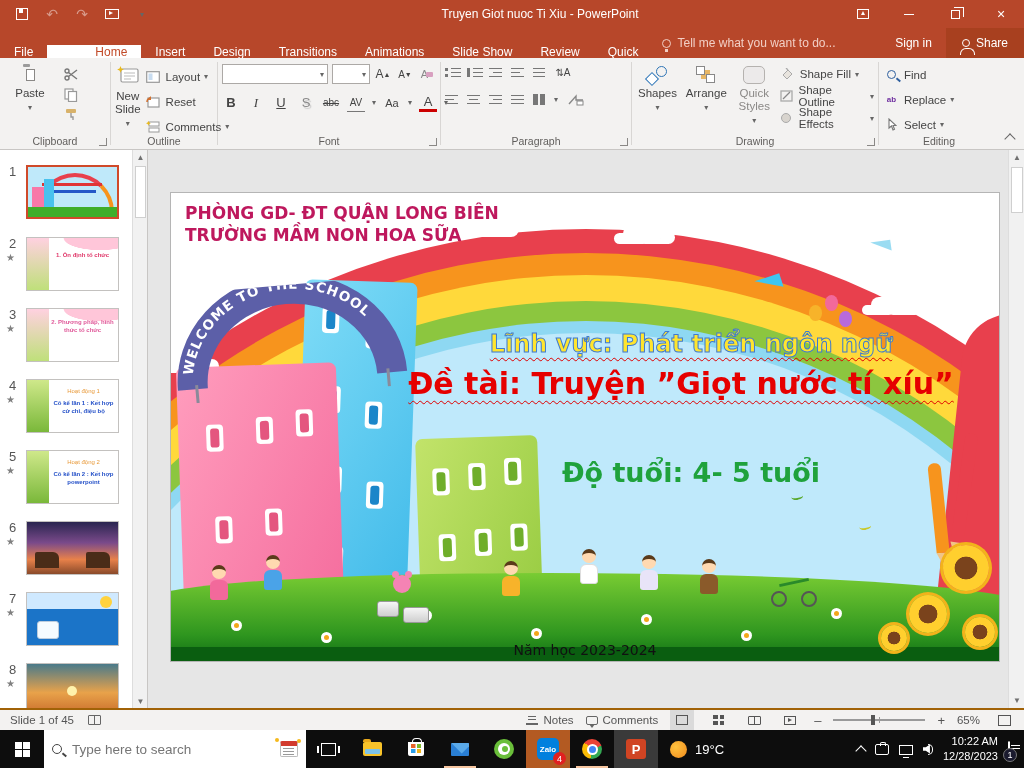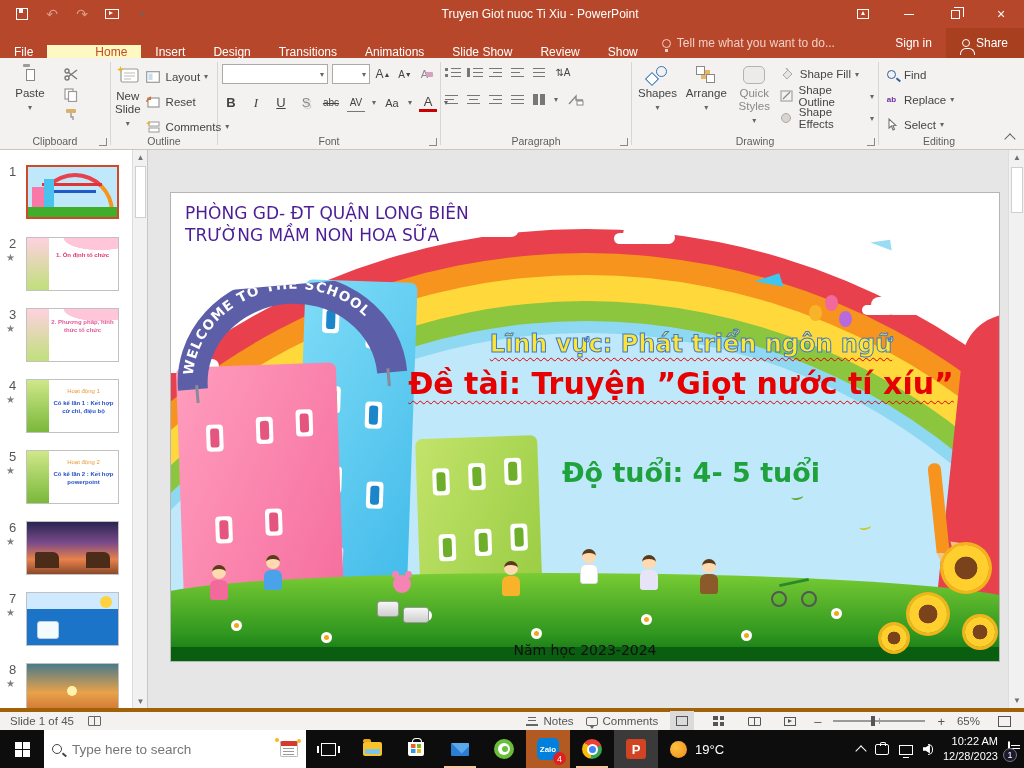--- a/index.html
+++ b/index.html
@@ -26,21 +26,21 @@
   .sv{width:12px;height:12px;border:1.5px solid #fff;position:relative;}
   .sv:before{content:"";position:absolute;left:2px;top:0;width:4px;height:4px;background:#fff;}
   .arrw{font-size:14px;line-height:1;}
   .shw{width:14px;height:10px;border:1.5px solid #fff;position:relative;}
   .shw:before{content:"";position:absolute;left:3px;top:1px;border-left:3px solid transparent;border-right:3px solid transparent;border-top:0;border-bottom:0;border-left:4px solid #fff;border-top:2.5px solid transparent;border-bottom:2.5px solid transparent;width:0;height:0;}
 
   
   .tabsrow{position:absolute;left:0;top:28px;width:1024px;height:30px;background:#b7472a;
            display:flex;align-items:stretch;color:#fff;font-size:12px;}
   .tab{padding:0 14px;display:flex;align-items:center;cursor:default;margin-top:17px;}
-  .tab.active{background:#fef9c3;color:#c24b29;padding-left:48px;}
+  .tab.active{background:#ffffff;color:#c24b29;padding-left:48px;}
   .tellme{display:flex;align-items:center;gap:6px;color:#f2cfc5;padding:0 10px;flex:1;}
   .bulb{width:9px;height:9px;border:1.3px solid #f2cfc5;border-radius:50%;position:relative;}
   .bulb:after{content:"";position:absolute;left:2px;top:9px;width:3px;height:3px;background:#f2cfc5;}
   .signin{display:flex;align-items:center;padding:0 14px;}
   .sharebox{display:flex;align-items:center;gap:6px;padding:0 16px;background:#a8401f;}
   .person{width:8px;height:8px;border:1.3px solid #fff;border-radius:50%;position:relative;}
   .person:after{content:"";position:absolute;left:-3px;top:8px;width:13px;height:6px;border:1.3px solid #fff;border-bottom:none;border-radius:6px 6px 0 0;}
 
   
   .ribbon{position:absolute;left:0;top:58px;width:1024px;height:92px;background:#f3f2f1;
@@ -138,39 +138,39 @@
   .bear:before,.bear:after{content:"";position:absolute;top:-4px;width:7px;height:7px;background:#f583b4;border-radius:50%;}
   .bear:before{left:-1px;} .bear:after{right:-1px;}
   .sunflower{position:absolute;border-radius:50%;background:radial-gradient(circle,#7a431c 0 34%,#ffcf2e 36% 100%);box-shadow:0 0 0 3px #f2b31b;}
   .pencil{position:absolute;width:13px;height:110px;background:#e8404d;border-radius:6px 6px 0 0;}
   .pencil:after{content:"";position:absolute;left:0;bottom:-14px;border-left:6.5px solid transparent;border-right:6.5px solid transparent;border-top:14px solid #f0c488;}
   .rightband{position:absolute;right:-46px;top:120px;width:100px;height:420px;background:#e8404d;border-radius:50px 0 0 50px;transform:rotate(6deg);}
   .plane{position:absolute;width:0;height:0;border-style:solid;}
   .balloon{position:absolute;width:13px;height:16px;border-radius:50% 50% 48% 48%;}
   .bird{position:absolute;width:12px;height:7px;border-bottom:2.5px solid #5aa82c;border-radius:0 0 50% 50%;transform:rotate(-8deg);}
 
-  .s-dept{position:absolute;left:14px;top:9px;color:#4c1d95;font-weight:normal;font-size:17px;line-height:1.3;z-index:9;}
+  .s-dept{position:absolute;left:14px;top:9px;color:#be185d;font-weight:bold;font-size:17px;line-height:1.3;z-index:9;}
   .s-field{position:absolute;left:210px;top:137px;width:620px;text-align:center;z-index:9;
            font-size:24px;font-weight:bold;color:#ffe52e;-webkit-text-stroke:1px #3f7ad0;
            text-decoration:underline;text-decoration-style:wavy;text-decoration-color:#e00000;text-decoration-thickness:1px;text-underline-offset:5px;}
   .s-topic{position:absolute;left:185px;top:173px;width:650px;text-align:center;z-index:9;
            font-size:30px;font-weight:bold;color:#e60000;
            text-decoration:underline wavy #e00000 1px;text-underline-offset:6px;}
   .s-teacher{position:absolute;left:210px;top:222px;width:620px;text-align:center;z-index:9;
            font-size:19px;font-weight:bold;font-style:italic;color:#e2621b;-webkit-text-stroke:.5px #2f5496;
            text-decoration:underline wavy #e00000 1px;text-underline-offset:4px;}
   .s-age{position:absolute;left:210px;top:264px;width:620px;text-align:center;z-index:9;
            font-size:27px;font-weight:bold;color:#1fa23c;}
   .s-year{position:absolute;left:0;bottom:3px;width:100%;text-align:center;z-index:9;
            font-size:14px;color:#111;}
   .signsvg{position:absolute;left:0px;top:92px;z-index:8;transform:rotate(-5deg);}
 
   
   .statusbar{position:absolute;left:0;top:708px;width:1024px;height:22px;background:#f3f2f1;
-             border-top:4px solid #a16207;display:flex;align-items:center;font-size:11.5px;color:#555;}
+             border-top:2px solid #a16207;display:flex;align-items:center;font-size:11.5px;color:#555;}
   .sb-left{display:flex;align-items:center;gap:14px;padding-left:10px;flex:1;}
   .book{width:13px;height:10px;border:1.3px solid #666;border-radius:1px;position:relative;}
   .book:before{content:"";position:absolute;left:5px;top:0;width:1px;height:8px;background:#666;}
   .sb-right{display:flex;align-items:center;gap:12px;padding-right:8px;}
   .sb-item{display:flex;align-items:center;gap:5px;}
   .notes-ic{width:12px;height:9px;border-bottom:2px solid #666;position:relative;}
   .notes-ic:before{content:"";position:absolute;left:2px;top:0;width:8px;height:1.4px;background:#666;box-shadow:0 3px 0 #666;}
   .comm-ic{width:12px;height:9px;border:1.3px solid #666;border-radius:2px;position:relative;}
   .comm-ic:after{content:"";position:absolute;left:2px;bottom:-4px;border-left:3px solid transparent;border-right:3px solid transparent;border-top:4px solid #666;}
   .viewbtn{width:24px;height:20px;display:flex;align-items:center;justify-content:center;}
@@ -273,21 +273,21 @@
 
   <div class="tabsrow">
     <span class="tab">File</span>
     <span class="tab active">Home</span>
     <span class="tab">Insert</span>
     <span class="tab">Design</span>
     <span class="tab">Transitions</span>
     <span class="tab">Animations</span>
     <span class="tab">Slide Show</span>
     <span class="tab">Review</span>
-    <span class="tab">Show</span>
+    <span class="tab">Quick</span>
     <span class="tellme">
       <span class="bulb"></span>
       <span>Tell me what you want to do...</span>
     </span>
     <span class="signin">Sign in</span>
     <span class="sharebox">
       <span class="person"></span>
       <span>Share</span>
     </span>
   </div>

